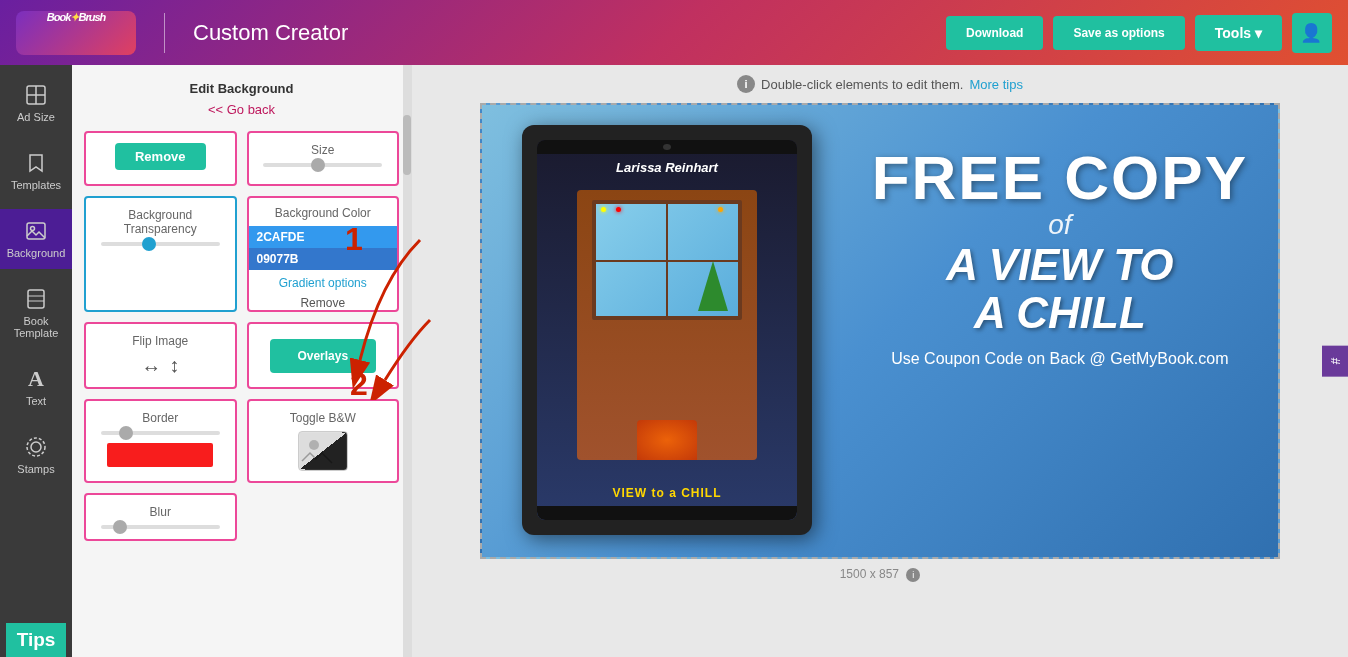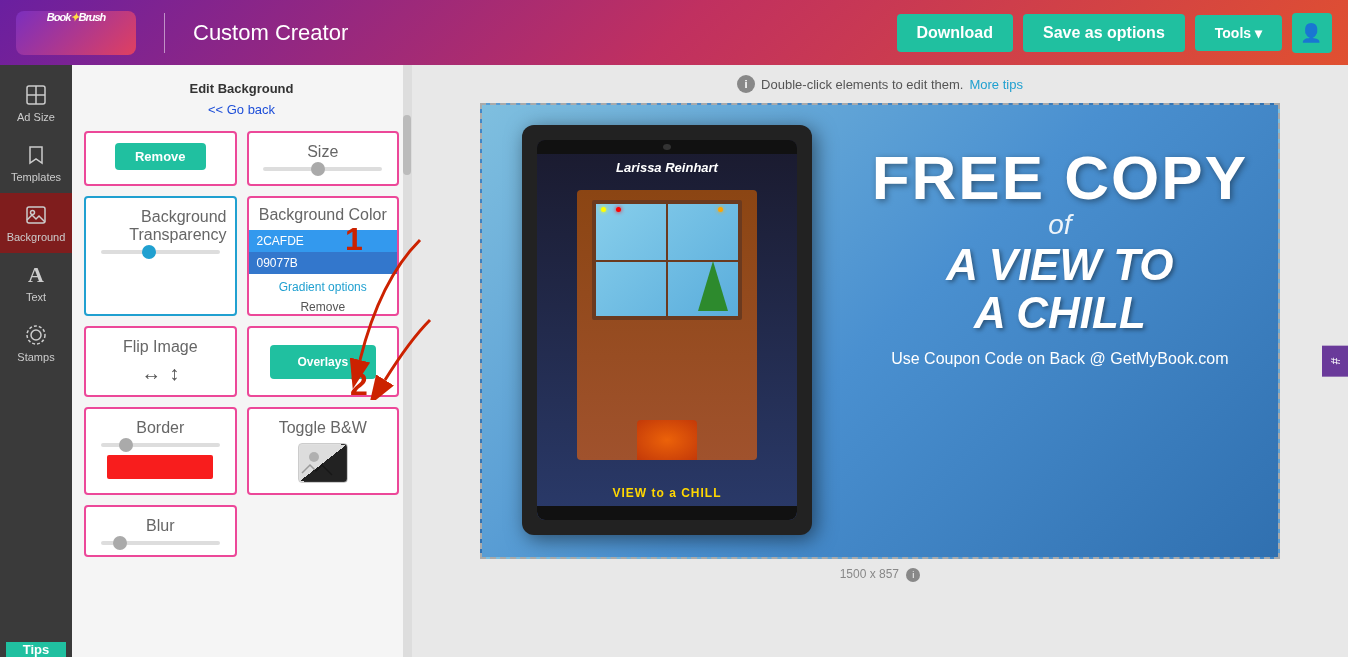--- a/index.html
+++ b/index.html
@@ -44,21 +44,21 @@
       gap: 10px;
       align-items: center;
     }
     .btn-teal {
       background: #20c0a0;
       color: white;
       border: none;
       padding: 10px 20px;
       border-radius: 4px;
       cursor: pointer;
-      font-size: 16px;
+      font-size: 12px;
       font-weight: 600;
     }
     .btn-tools {
       background: #20c0a0;
       color: white;
       border: none;
       padding: 10px 20px;
       border-radius: 4px;
       cursor: pointer;
       font-size: 14px;
@@ -82,47 +82,47 @@
     }
 
     
     .sidebar-icons {
       width: 72px;
       background: #3a3a3a;
       display: flex;
       flex-direction: column;
       align-items: center;
       padding-top: 8px;
-      gap: 0;
+      gap: 8px;
     }
     .sidebar-item {
       width: 72px;
       display: flex;
       flex-direction: column;
       align-items: center;
       padding: 10px 4px;
       cursor: pointer;
       color: #ccc;
       font-size: 11px;
       text-align: center;
       gap: 4px;
     }
-    .sidebar-item.active { background: #7f1d1d; }
+    .sidebar-item.active { background: #4c1d95; }
     .sidebar-icon-svg {
       width: 24px; height: 24px;
       display: flex; align-items: center; justify-content: center;
     }
     .sidebar-tips {
       width: 60px;
       background: #20c0a0;
       color: white;
-      font-size: 13px;
+      font-size: 19px;
       font-weight: bold;
       text-align: center;
-      padding: 0 4px;
+      padding: 6px 4px;
       cursor: pointer;
       margin-top: auto;
     }
 
     
     .edit-panel {
       width: 340px;
       background: #f5f5f5;
       border-right: 1px solid #ddd;
       padding: 16px 12px;
@@ -131,21 +131,21 @@
     }
     .edit-panel-title {
       text-align: center;
       font-size: 13px;
       font-weight: bold;
       color: #333;
       margin-bottom: 6px;
     }
     .edit-panel-back {
       text-align: center;
-      color: #1d4ed8;
+      color: #be185d;
       font-size: 13px;
       cursor: pointer;
       margin-bottom: 14px;
     }
 
     
     .panel-grid {
       display: grid;
       grid-template-columns: 1fr 1fr;
       gap: 10px;
@@ -157,23 +157,23 @@
       padding: 10px 8px;
       display: flex;
       flex-direction: column;
       align-items: center;
       gap: 6px;
       font-size: 12px;
       color: #555;
       position: relative;
     }
     .panel-cell-label {
-      font-size: 16px;
+      font-size: 12px;
       color: #666;
-      text-align: right;
+      text-align: center;
     }
 
     
     .btn-remove {
       background: #20c0a0;
       color: white;
       border: none;
       border-radius: 4px;
       padding: 6px 20px;
       cursor: pointer;
@@ -207,20 +207,21 @@
     
     .panel-cell-highlight {
       border: 2px solid #20a0d0;
       background: white;
     }
 
     
     .color-dropdown {
       width: 100%;
       position: relative;
+      font-weight: bold;
     }
     .color-option {
       width: 100%;
       padding: 4px 8px;
       font-size: 12px;
       color: #333;
       display: flex;
       align-items: center;
       cursor: pointer;
     }
@@ -478,20 +479,30 @@
     </div>
     <div class="sidebar-item active">
       <div class="sidebar-icon-svg">
         <svg width="22" height="22" viewBox="0 0 22 22" fill="none">
           <rect x="2" y="3" width="18" height="16" rx="2" stroke="#ccc" stroke-width="1.5" fill="none"></rect>
           <circle cx="7.5" cy="8.5" r="2" stroke="#ccc" stroke-width="1.5"></circle>
           <path d="M2 16l5-5 4 4 3-3 6 6" stroke="#ccc" stroke-width="1.5" fill="none"></path>
         </svg>
       </div>
       <span>Background</span>
+    </div>
+    <div class="sidebar-item">
+      <div class="sidebar-icon-svg">
+        <svg width="22" height="22" viewBox="0 0 22 22" fill="none">
+          <rect x="3" y="2" width="16" height="18" rx="2" stroke="#ccc" stroke-width="1.5" fill="none"></rect>
+          <line x1="3" y1="8" x2="19" y2="8" stroke="#ccc" stroke-width="1"></line>
+          <line x1="3" y1="13" x2="19" y2="13" stroke="#ccc" stroke-width="1"></line>
+        </svg>
+      </div>
+      <span>Book Template</span>
     </div>
     <div class="sidebar-item">
       <div class="sidebar-icon-svg">
         <span style="color:#ccc;font-size:22px;font-weight:bold;font-family:serif;">A</span>
       </div>
       <span>Text</span>
     </div>
     <div class="sidebar-item">
       <div class="sidebar-icon-svg">
         <svg width="22" height="22" viewBox="0 0 22 22" fill="none">

